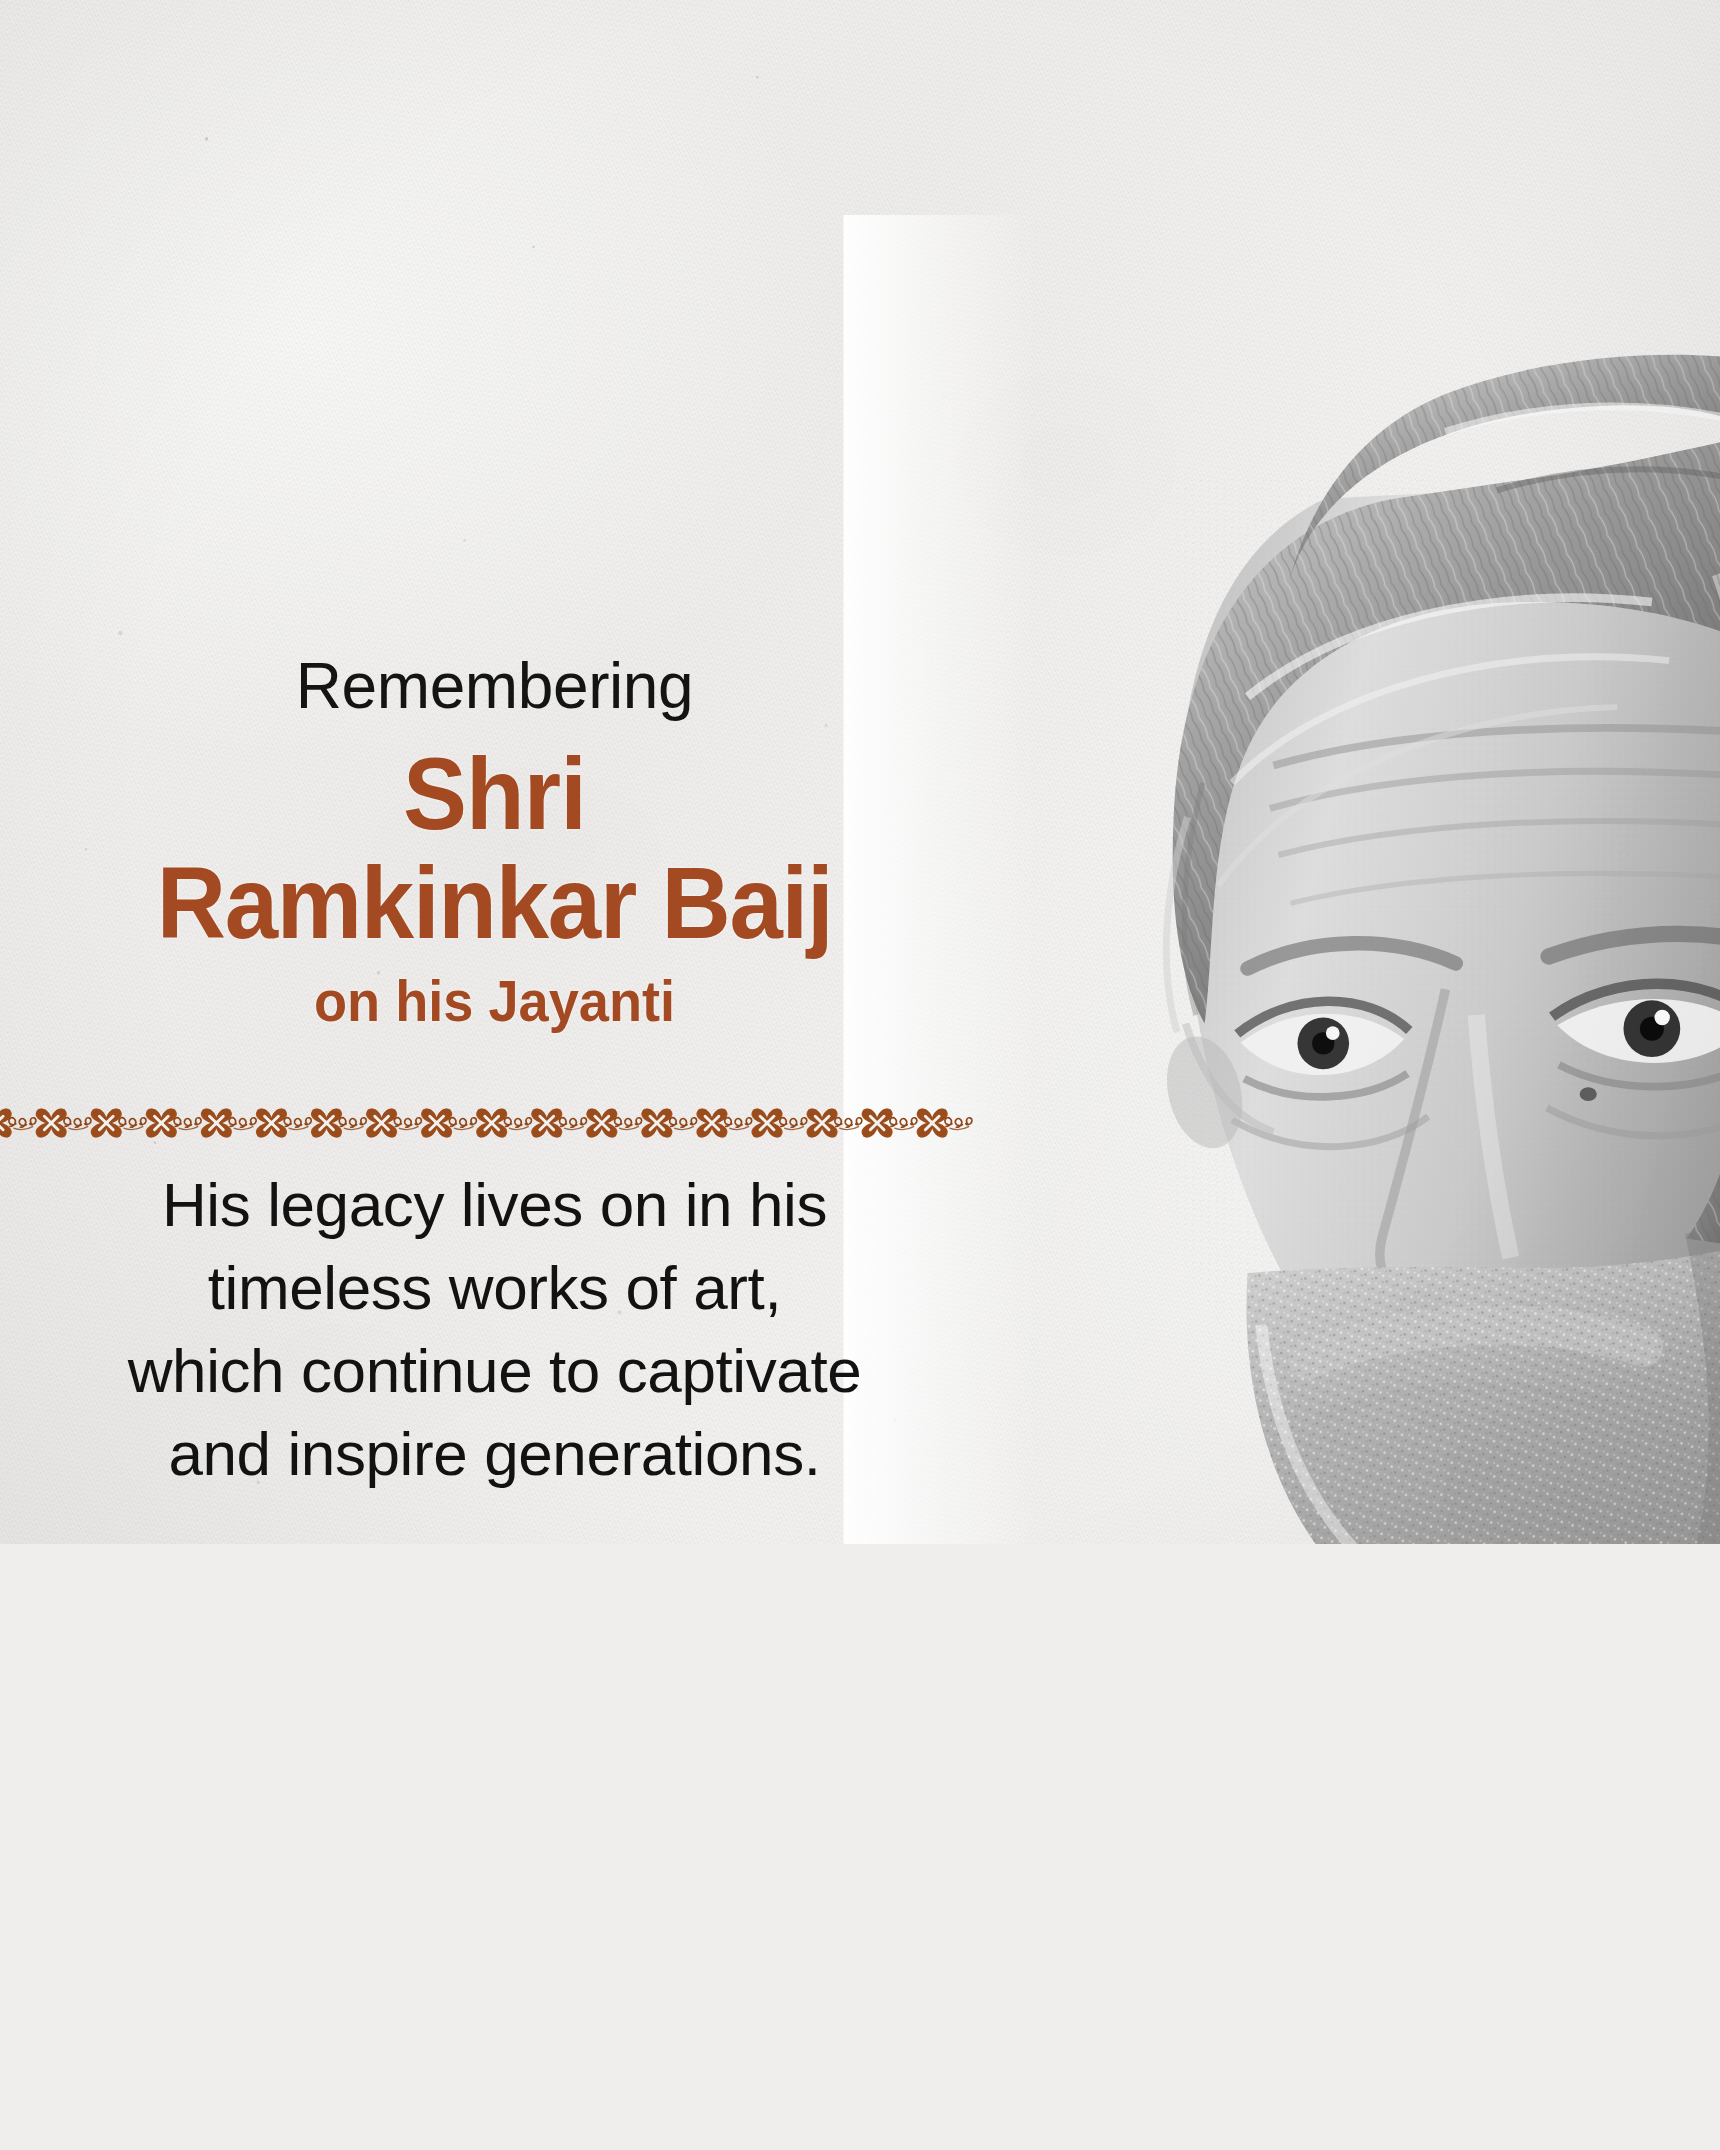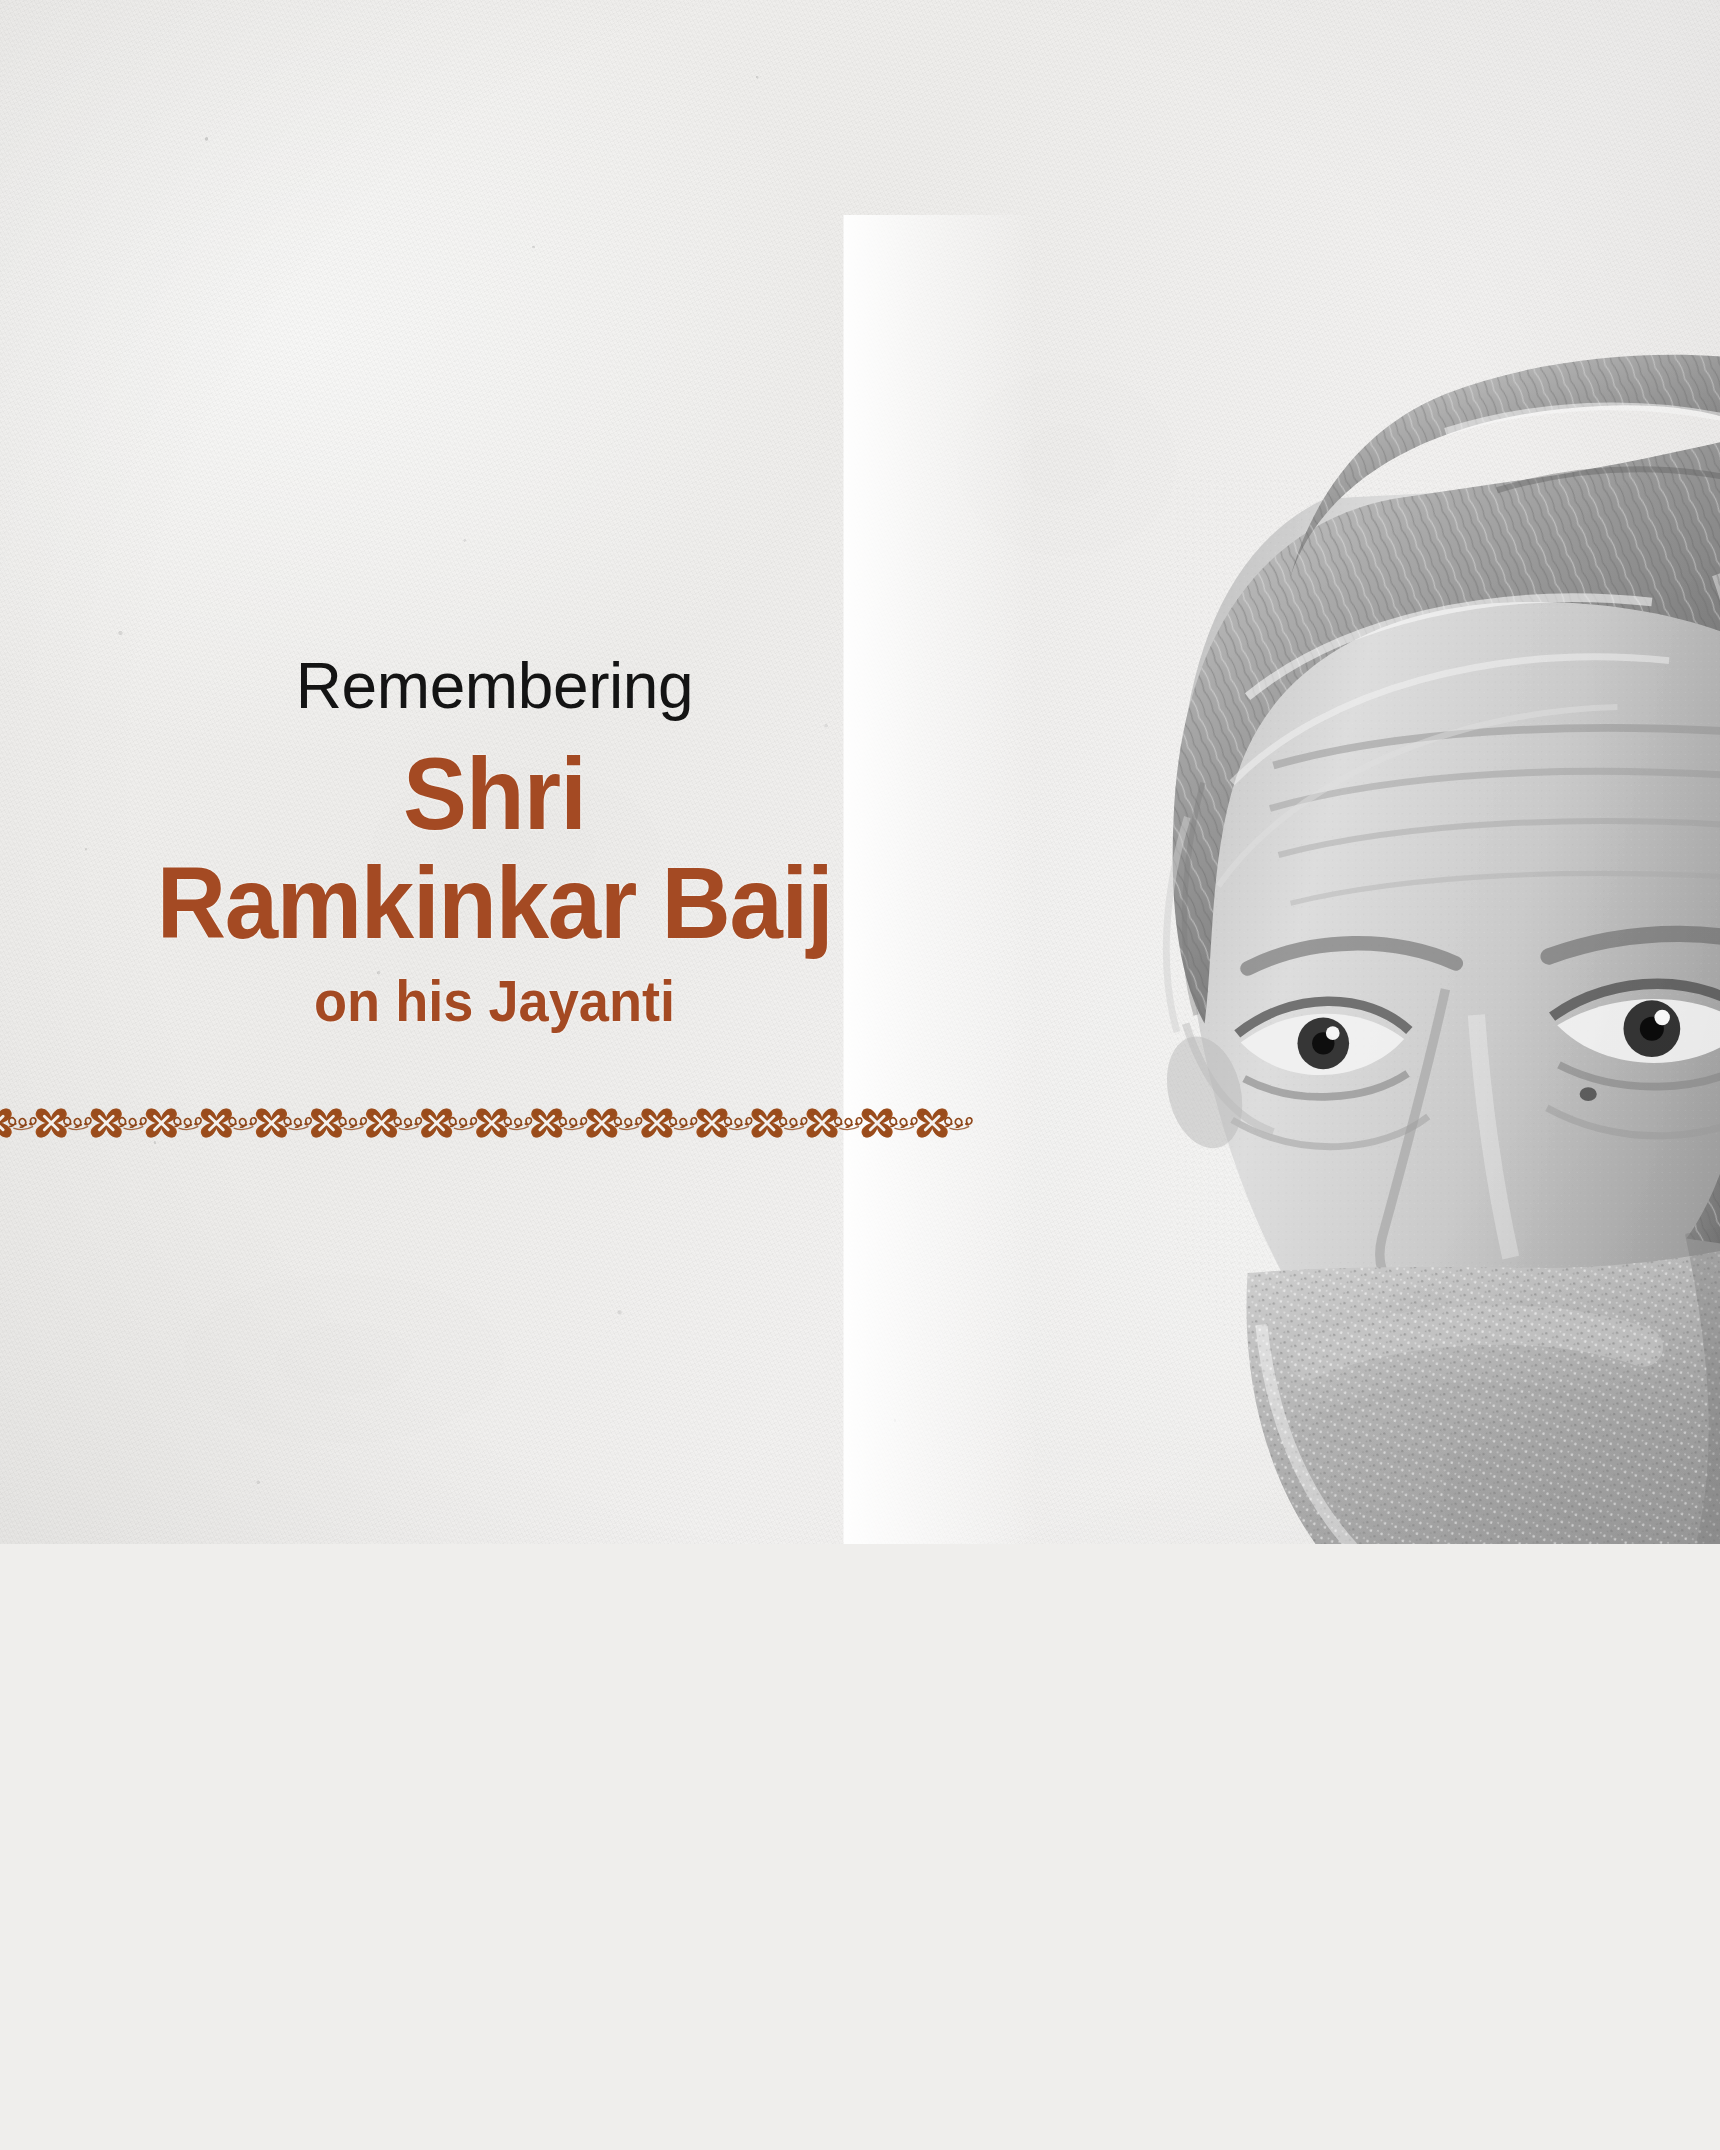--- a/index.html
+++ b/index.html
@@ -437,15 +437,21 @@
         <use href="#rosette" x="966" y="0"></use>
           <use href="#flourish" x="982" y="0"></use>
         <use href="#rosette" x="1030" y="0"></use>
           <use href="#flourish" x="1046" y="0"></use>
         <use href="#rosette" x="1094" y="0"></use>
           <use href="#flourish" x="1110" y="0"></use>
       </g>
     </svg>
   </div>
 
+  <div class="body-copy">
+    <span class="bline">His legacy lives on in his</span>
+    <span class="bline">timeless works of art,</span>
+    <span class="bline">which continue to captivate</span>
+    <span class="bline">and inspire generations.</span>
+  </div>
 
 </div>
 
 
 </body></html>

